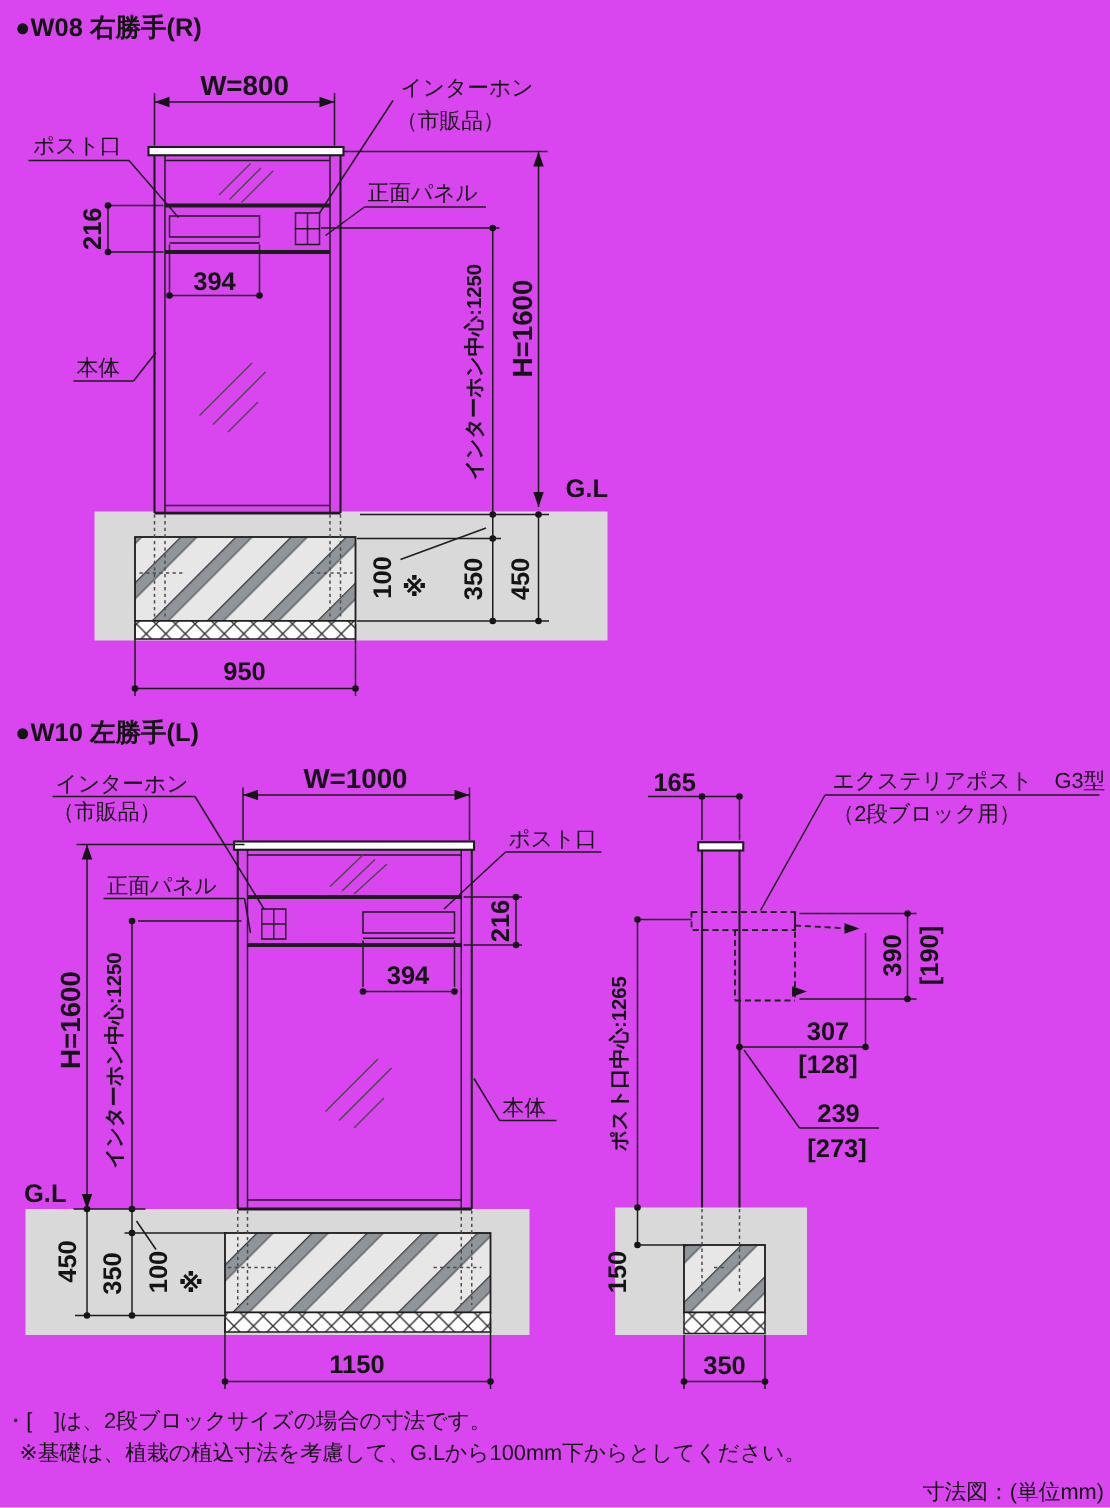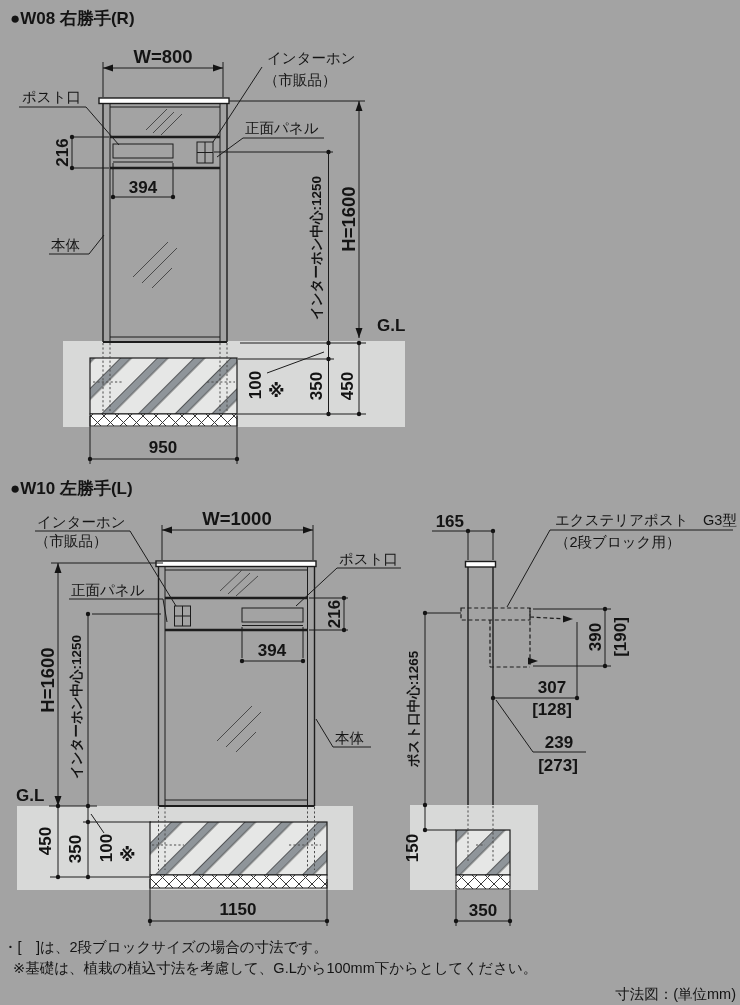--- a/index.html
+++ b/index.html
@@ -1,16 +1,16 @@
 <!DOCTYPE html>
 <html><head>
 <meta charset="utf-8">
 <style>
   html,body{margin:0;padding:0;background:#ffffff;}
-  #stage{position:relative;width:740px;height:1005px;background:#a3a3a3;overflow:hidden;text-align:right;}
+  #stage{position:relative;width:740px;height:1005px;background:#d946ef;overflow:hidden;text-align:right;}
   svg{position:absolute;left:0;top:0;}
   text{font-family:"Liberation Sans","DejaVu Sans",sans-serif;fill:#141414;}
   .ttl{font-size:17px;font-weight:bold;}
   .lbl{font-size:14.5px;}
   .dim{font-size:17px;font-weight:600;}
   .dimL{font-size:18.5px;font-weight:600;}
   .dimS{font-size:13.5px;font-weight:600;}
   .note{font-size:14.5px;}
   .ln{stroke:#1c1c1c;stroke-width:1;fill:none;}
   .lnF{stroke:#1c1c1c;stroke-width:1.4;fill:none;}

